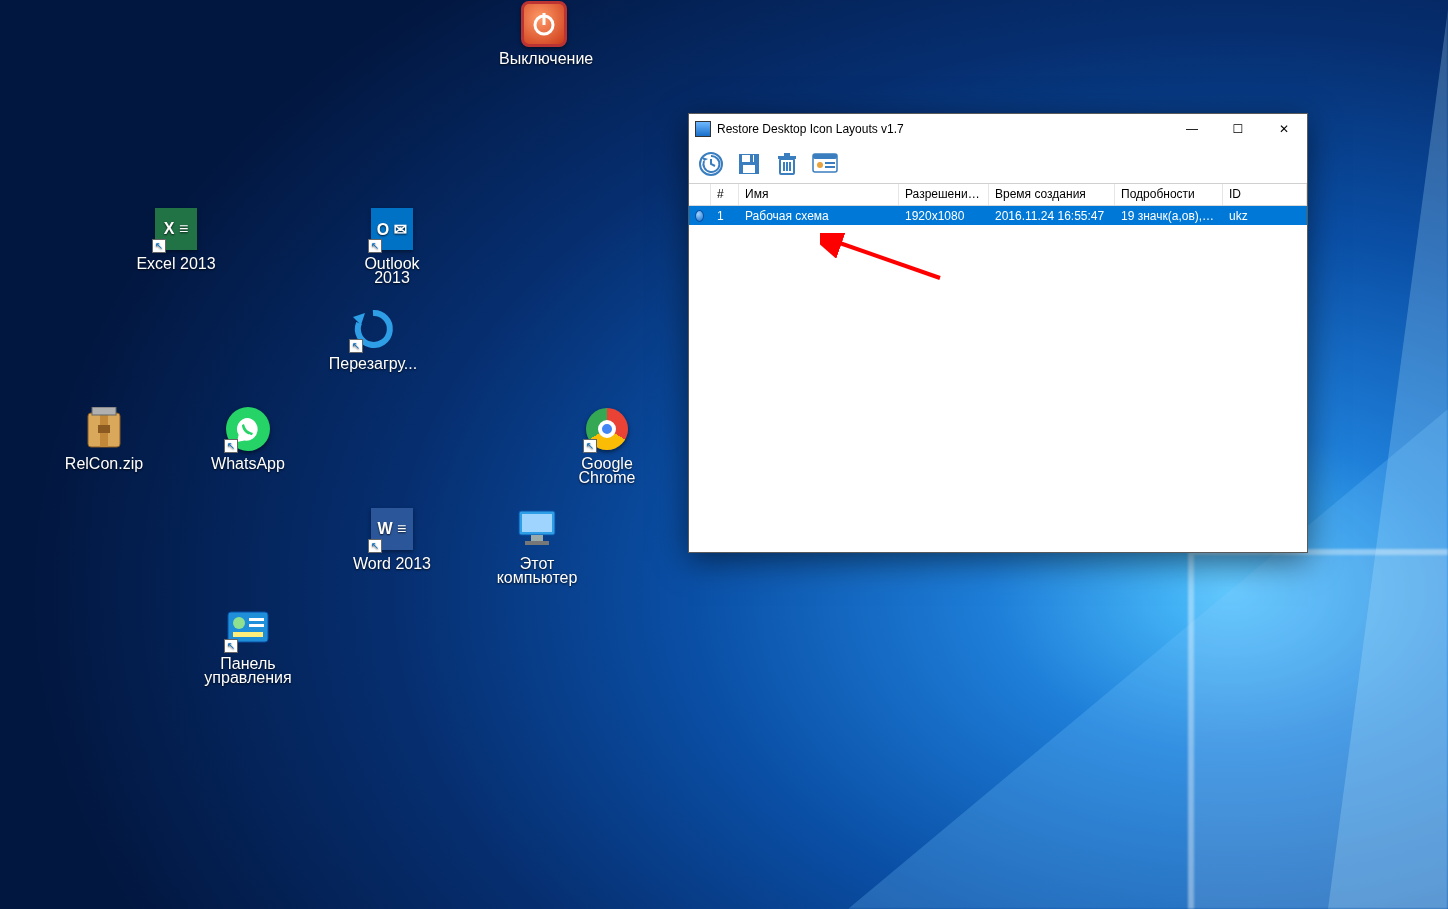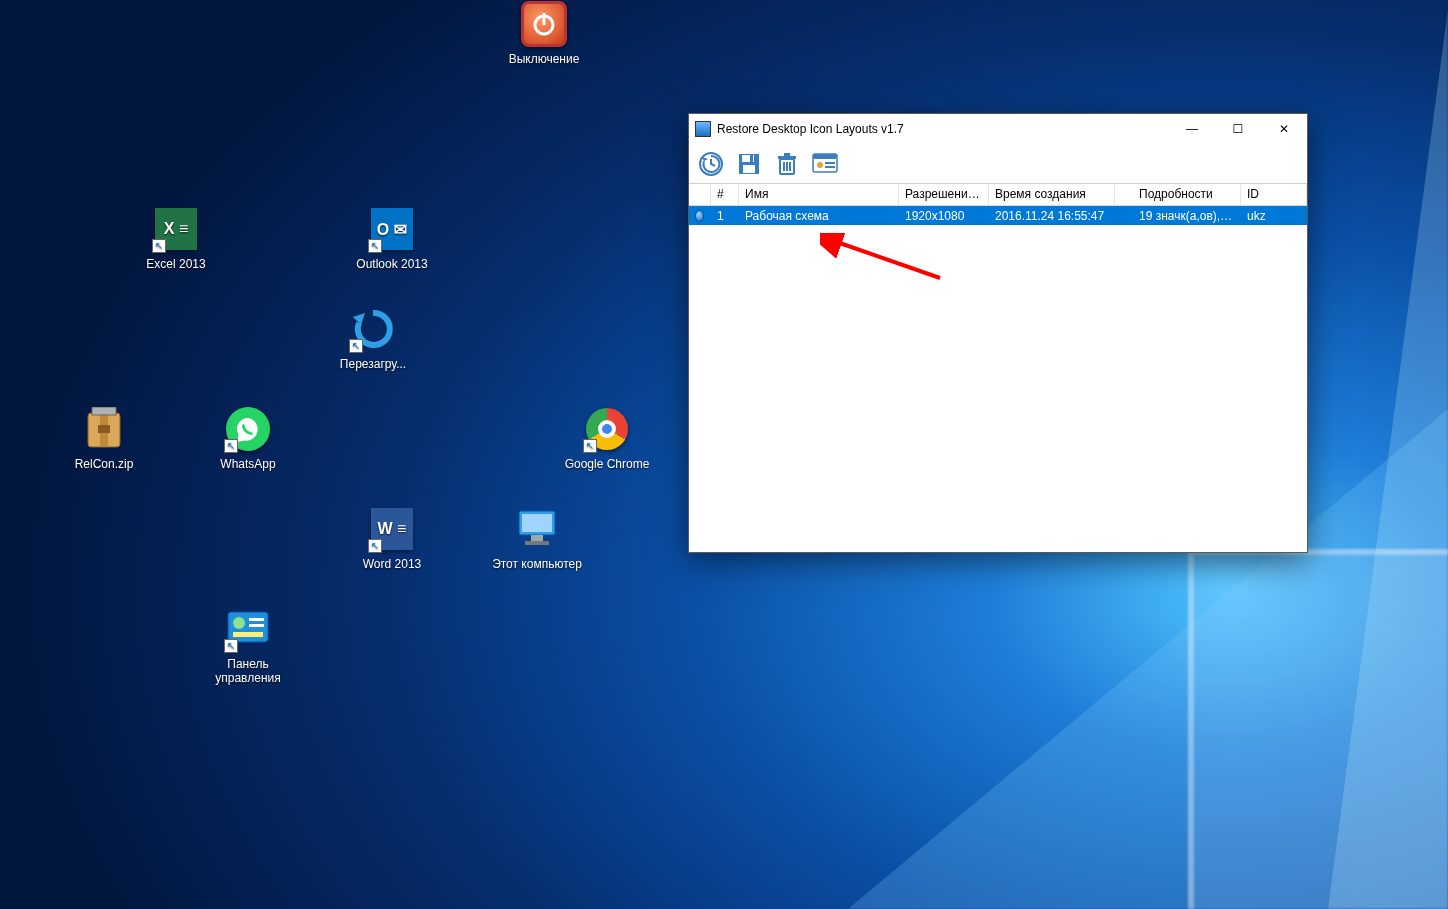--- a/index.html
+++ b/index.html
@@ -29,21 +29,21 @@
     text-align: center;
     color: #fff;
     text-shadow: 0 1px 2px rgba(0,0,0,0.8);
     cursor: default;
   }
   .dicon .ic {
     width: 48px; height: 48px; margin: 0 auto 4px;
     display:flex; align-items:center; justify-content:center;
     position:relative;
   }
-  .dicon .lbl { font-size: 12px; line-height: 14px; }
+  .dicon .lbl { font-size: 16px; line-height: 14px; }
   .shortcut-arrow {
     position:absolute; left:0; bottom:0; width:14px; height:14px;
     background:#fff; border:1px solid #666;
     font-size:10px; line-height:12px; color:#006cc1;
   }
   .shortcut-arrow::before { content:"↗"; display:block; transform: scaleX(-1); }
 
   
   .tile { width:42px; height:42px; display:flex; align-items:center; justify-content:center;
           color:#fff; font-weight:bold; font-size:16px; box-shadow:0 2px 4px rgba(0,0,0,0.4);}
@@ -89,21 +89,21 @@
   }
   .list-header .col, .list-row .col {
     border-right:1px solid #e6e6e6; padding:3px 6px; overflow:hidden;
     white-space:nowrap; text-overflow:ellipsis;
   }
   .c-mark { width:22px; flex:none; padding:3px 2px; text-align:center;}
   .c-num  { width:28px; flex:none;}
   .c-name { width:160px; flex:none;}
   .c-res  { width:90px;  flex:none;}
   .c-time { width:126px; flex:none;}
-  .c-det  { width:108px; flex:none;margin-left:18px;}
+  .c-det  { width:108px; flex:none;}
   .c-id   { flex:1; border-right:none;}
 
   .list-body { flex:1; overflow:auto; background:#fff; }
   .list-row {
     height:19px; display:flex; align-items:stretch; font-size:12px;
   }
   .list-row.selected { background:#0078d7; color:#fff; }
   .list-row.selected .col { border-right-color: transparent; }
   .list-row .c-mark { display:flex; align-items:center; justify-content:center; }
   .dot {

